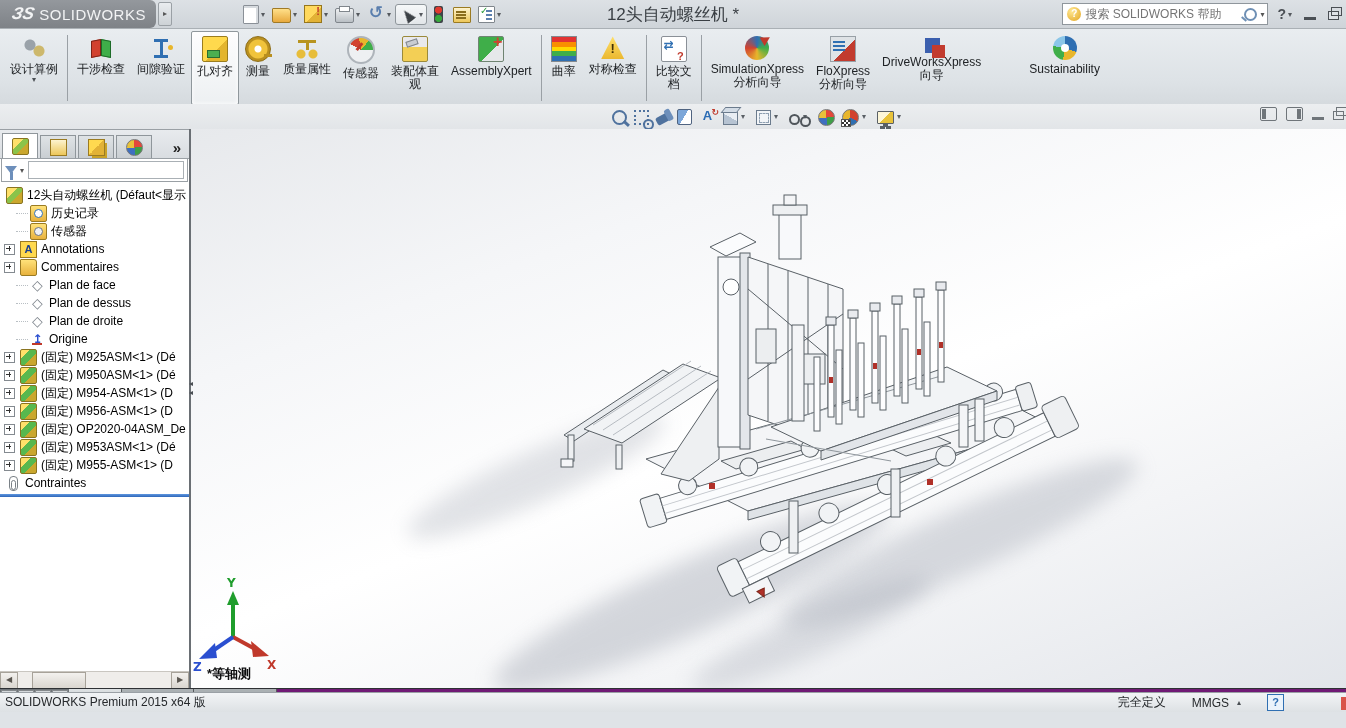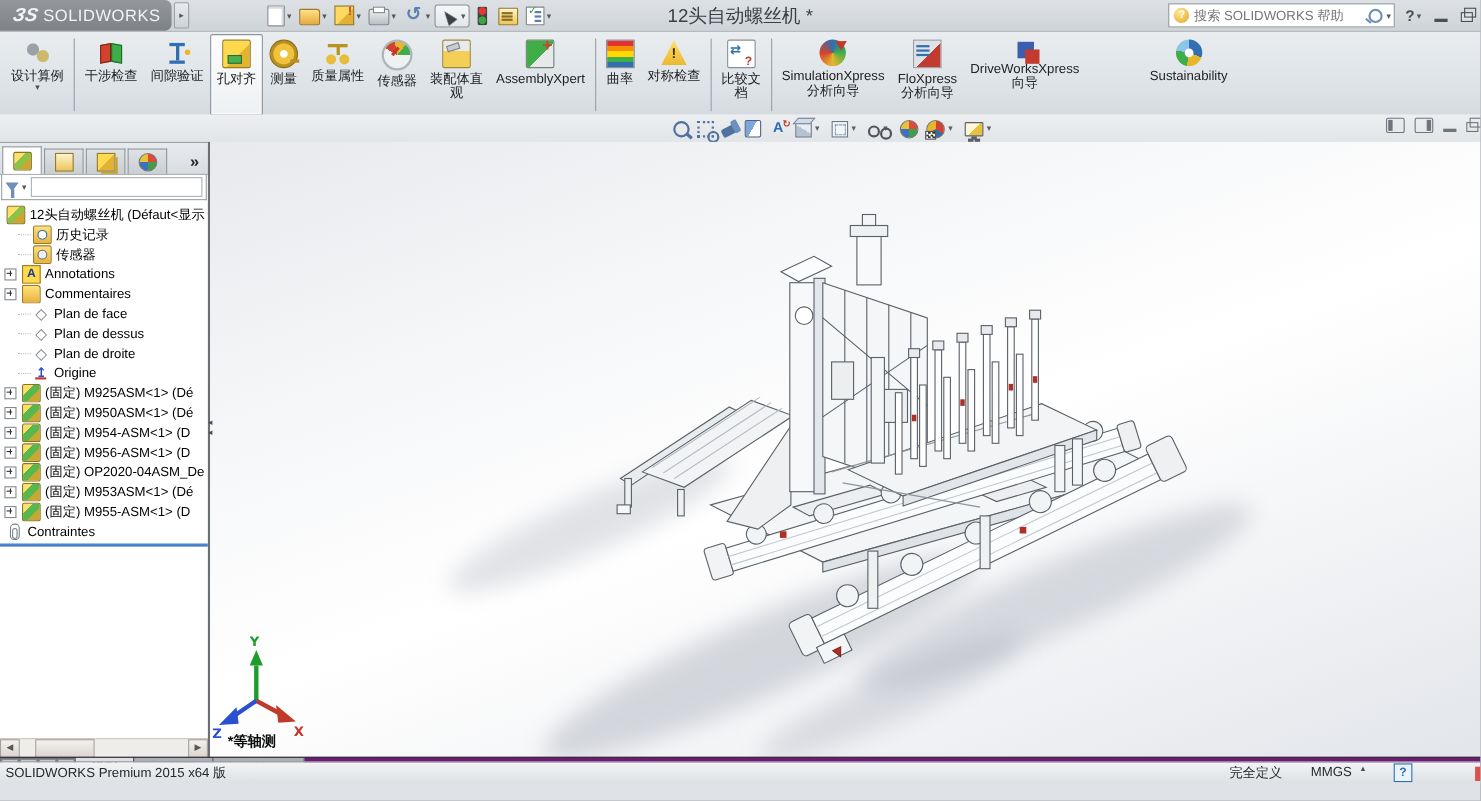--- a/index.html
+++ b/index.html
@@ -207,21 +207,21 @@
   .dnav{display:flex;align-items:center;background:#6f7478;padding:0 1px;gap:1px}
   .dnavb{width:14px;height:16px;background:linear-gradient(#d6dadd,#b3b8bb);border:1px solid #85898c;color:#9aa0a3;
          font-size:7px;text-align:center;line-height:16px}
   .dtab{padding:2px 14px 2px;border-right:1px solid #565a5d;background:#aab0b3;color:#2a2d2f;white-space:nowrap}
   .dtab.on{background:linear-gradient(#dde1e3,#c8cdd0);font-weight:bold;text-decoration:underline;color:#000}
 
   
   .statusbar{position:absolute;left:0;right:0;bottom:16px;height:19px;background:linear-gradient(#f2f4f6,#dde1e4);
              border-top:1px solid #9aa0a5;display:flex;align-items:center;font-size:12px;color:#26292c}
   .statusbar .sleft{padding-left:5px}
-  .sright{margin-left:auto;display:flex;align-items:flex-start;gap:26px;padding-right:10px}
+  .sright{margin-left:auto;display:flex;align-items:center;gap:26px;padding-right:10px}
   .uptri{font-size:8px;color:#4a4f54}
   .uptri::after{content:"▴"}
   .qhelp{width:15px;height:15px;background:#eaf3fb;border:1px solid #2f6fb2;color:#2f6fb2;font-weight:bold;
          font-size:11px;text-align:center;line-height:15px}
   .redsliver{position:absolute;right:0;bottom:2px;width:5px;height:13px;background:#d9534a}
 </style>
 </head>
 <body>
 
 <div class="app">
@@ -344,21 +344,21 @@
     <div class="rbtn">
       <span class="ric r-flox"></span>
       <span class="rlbl">FloXpress
 分析向导</span>
     </div>
     <div class="rbtn">
       <span class="ric r-dwx"></span>
       <span class="rlbl">DriveWorksXpress
 向导</span>
     </div>
-    <div class="rbtn" style="margin-left:52px">
+    <div class="rbtn" style="margin-left:36px">
       <span class="ric r-sust"></span>
       <span class="rlbl">Sustainability</span>
     </div>
   </div>
 
   <div class="band">
     <div class="headsup">
       <span class="hic h-zoomfit"></span>
       <span class="hic h-zoomarea"></span>
       <span class="hic h-prev"></span>

